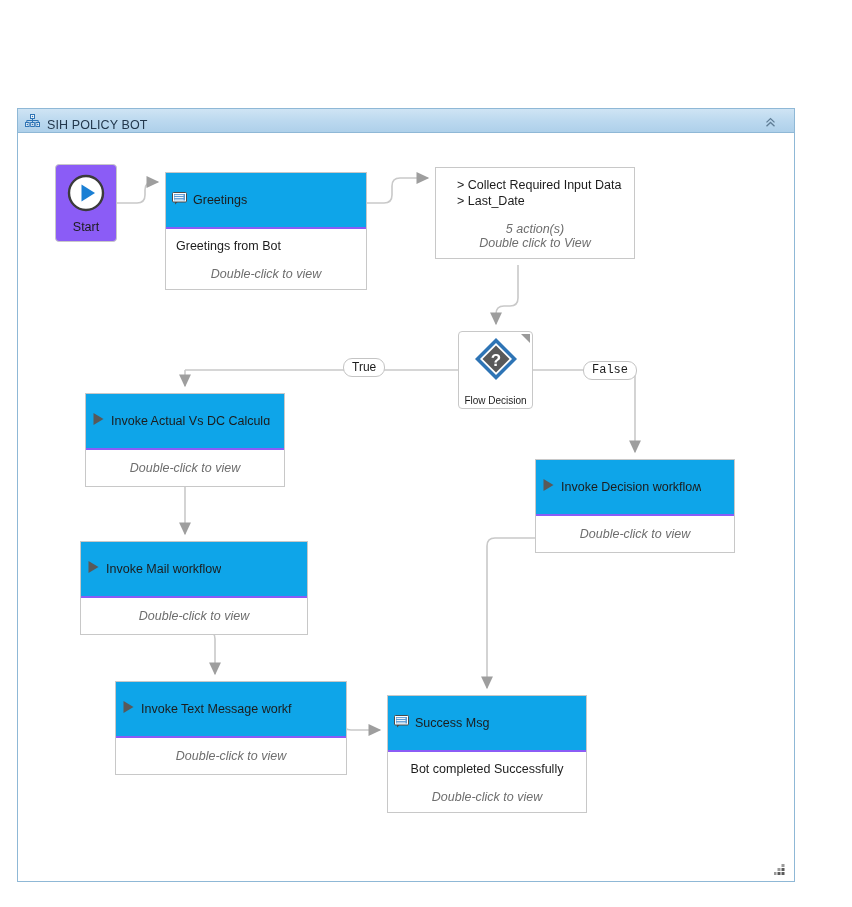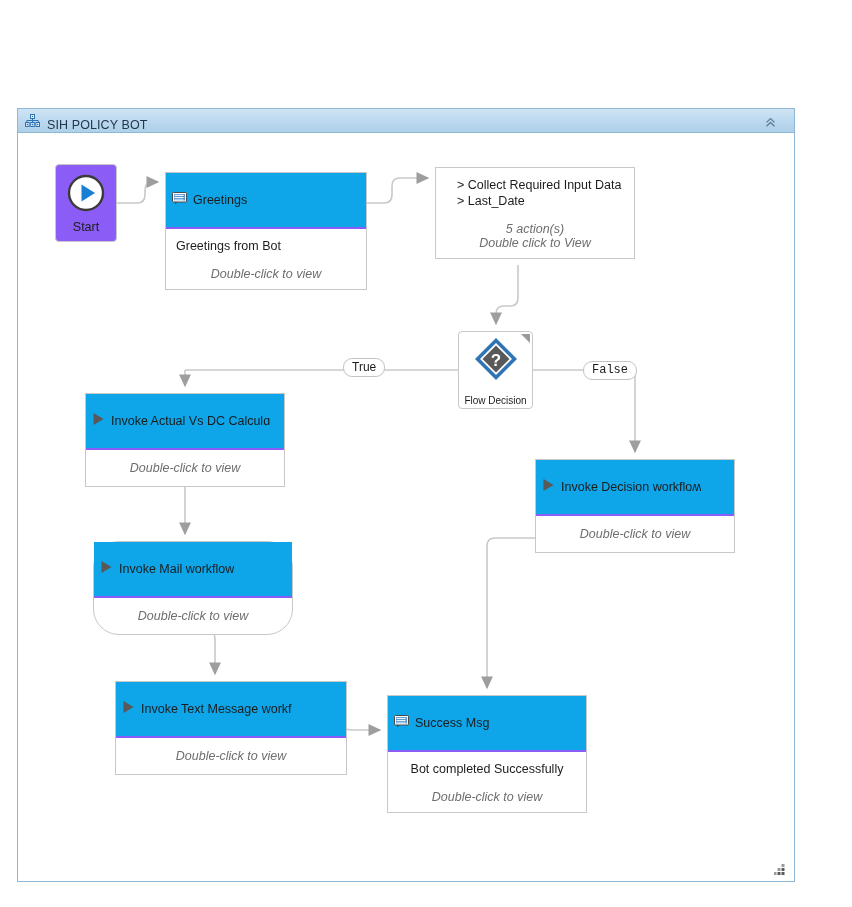--- a/index.html
+++ b/index.html
@@ -204,21 +204,21 @@
     padding: 1px 8px 2px 8px;
     line-height: 14px;
     white-space: nowrap;
   }
 
   
   #node-greetings  { left: 147px; top: 39px;  width: 202px; }
   #node-input      { left: 417px; top: 34px;  width: 200px; }
   #node-actual     { left: 67px;  top: 260px; width: 200px; }
   #node-merge      { left: 517px; top: 326px; width: 200px; }
-  #node-mail       { left: 75px;  top: 408px; width: 200px; border-radius: 26px; }
+  #node-mail       { left: 62px;  top: 408px; width: 228px; }
   #node-text       { left: 97px;  top: 548px; width: 232px; }
   #node-success    { left: 369px; top: 562px; width: 200px; }
 
   .pin { position: absolute; }
 </style>
 </head>
 <body>
 
 <div id="root">
 

